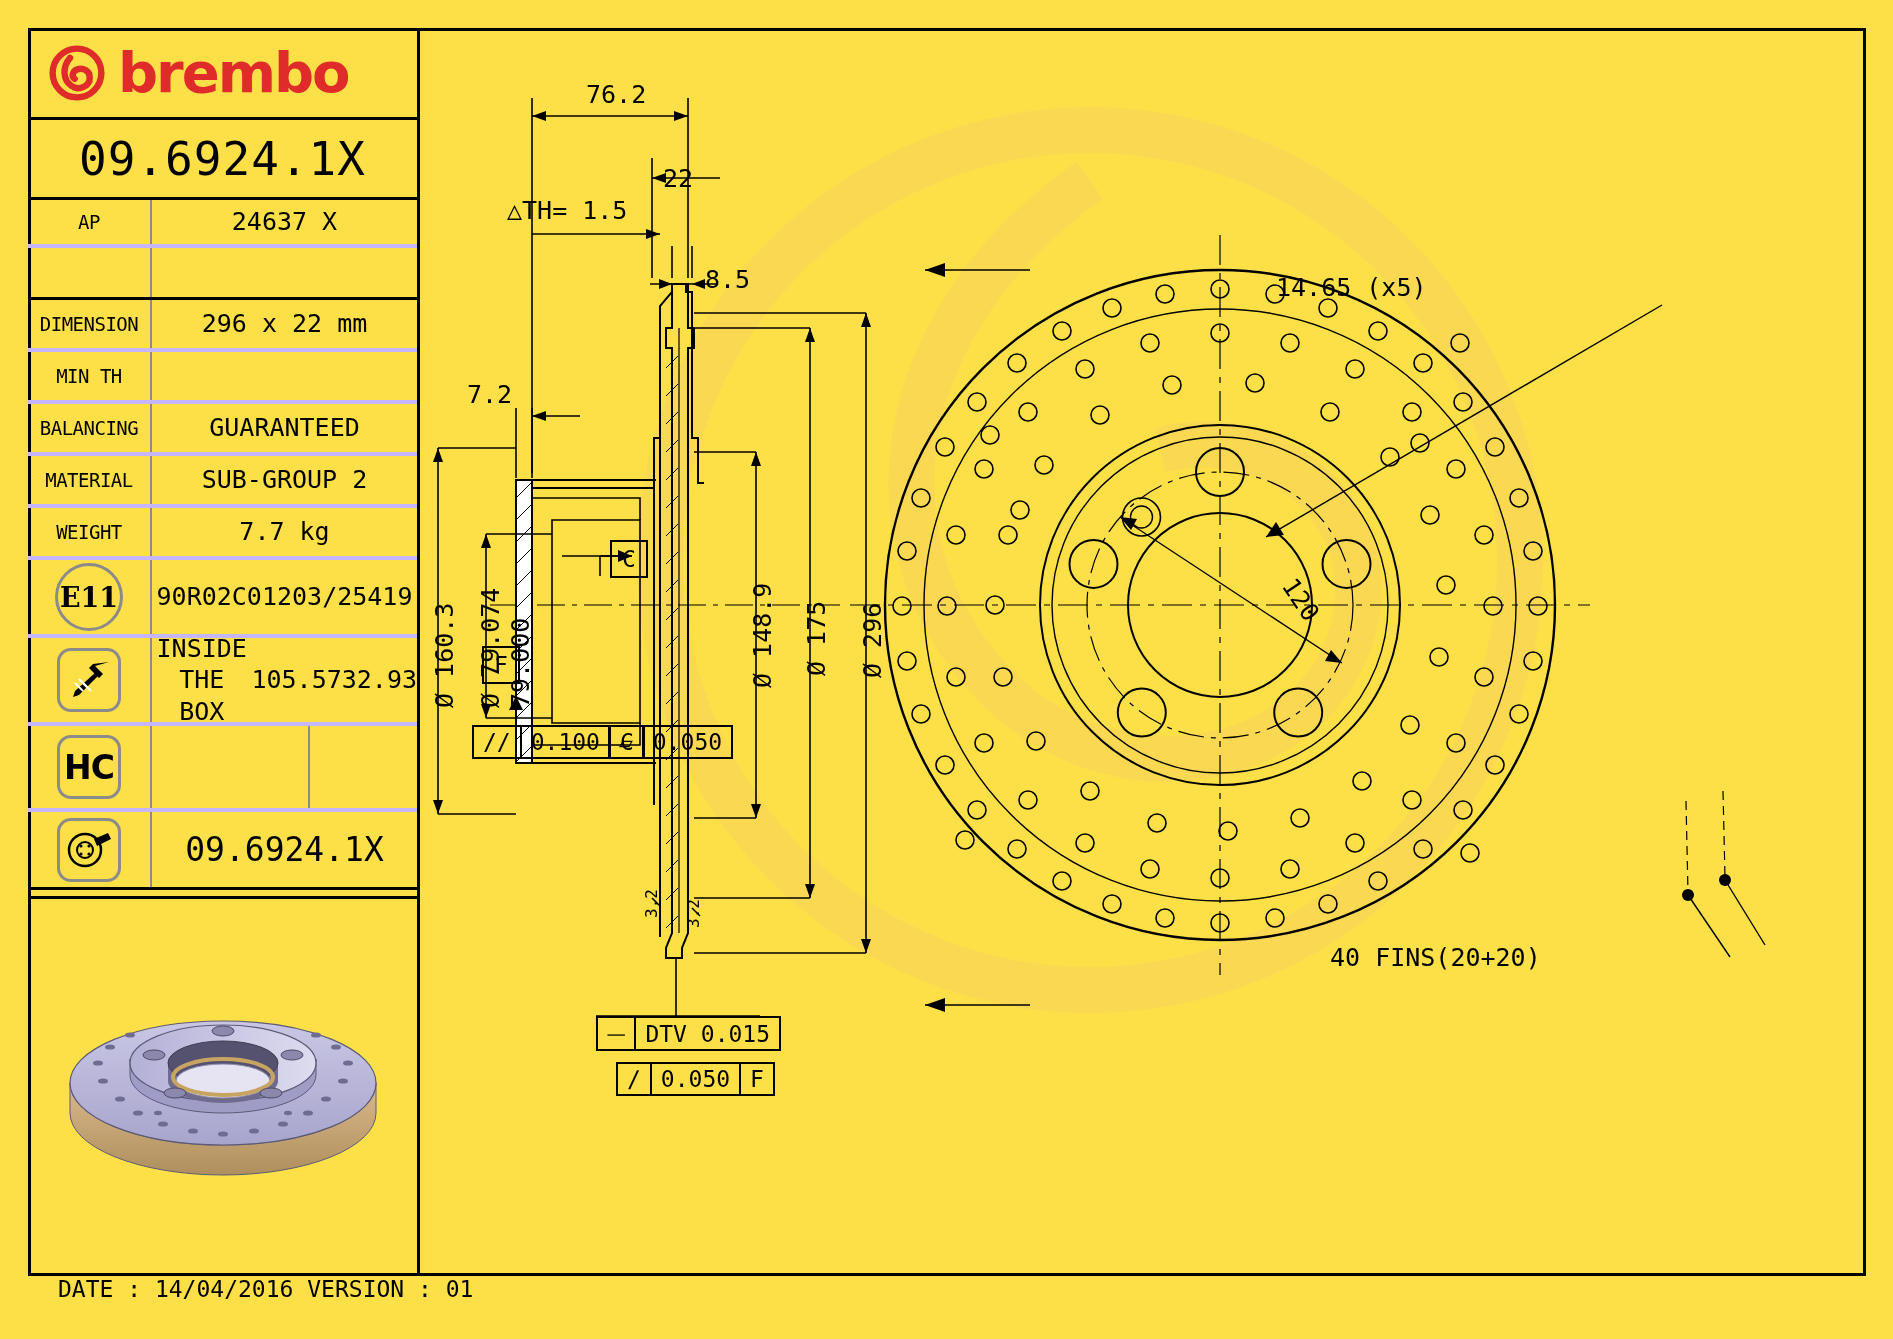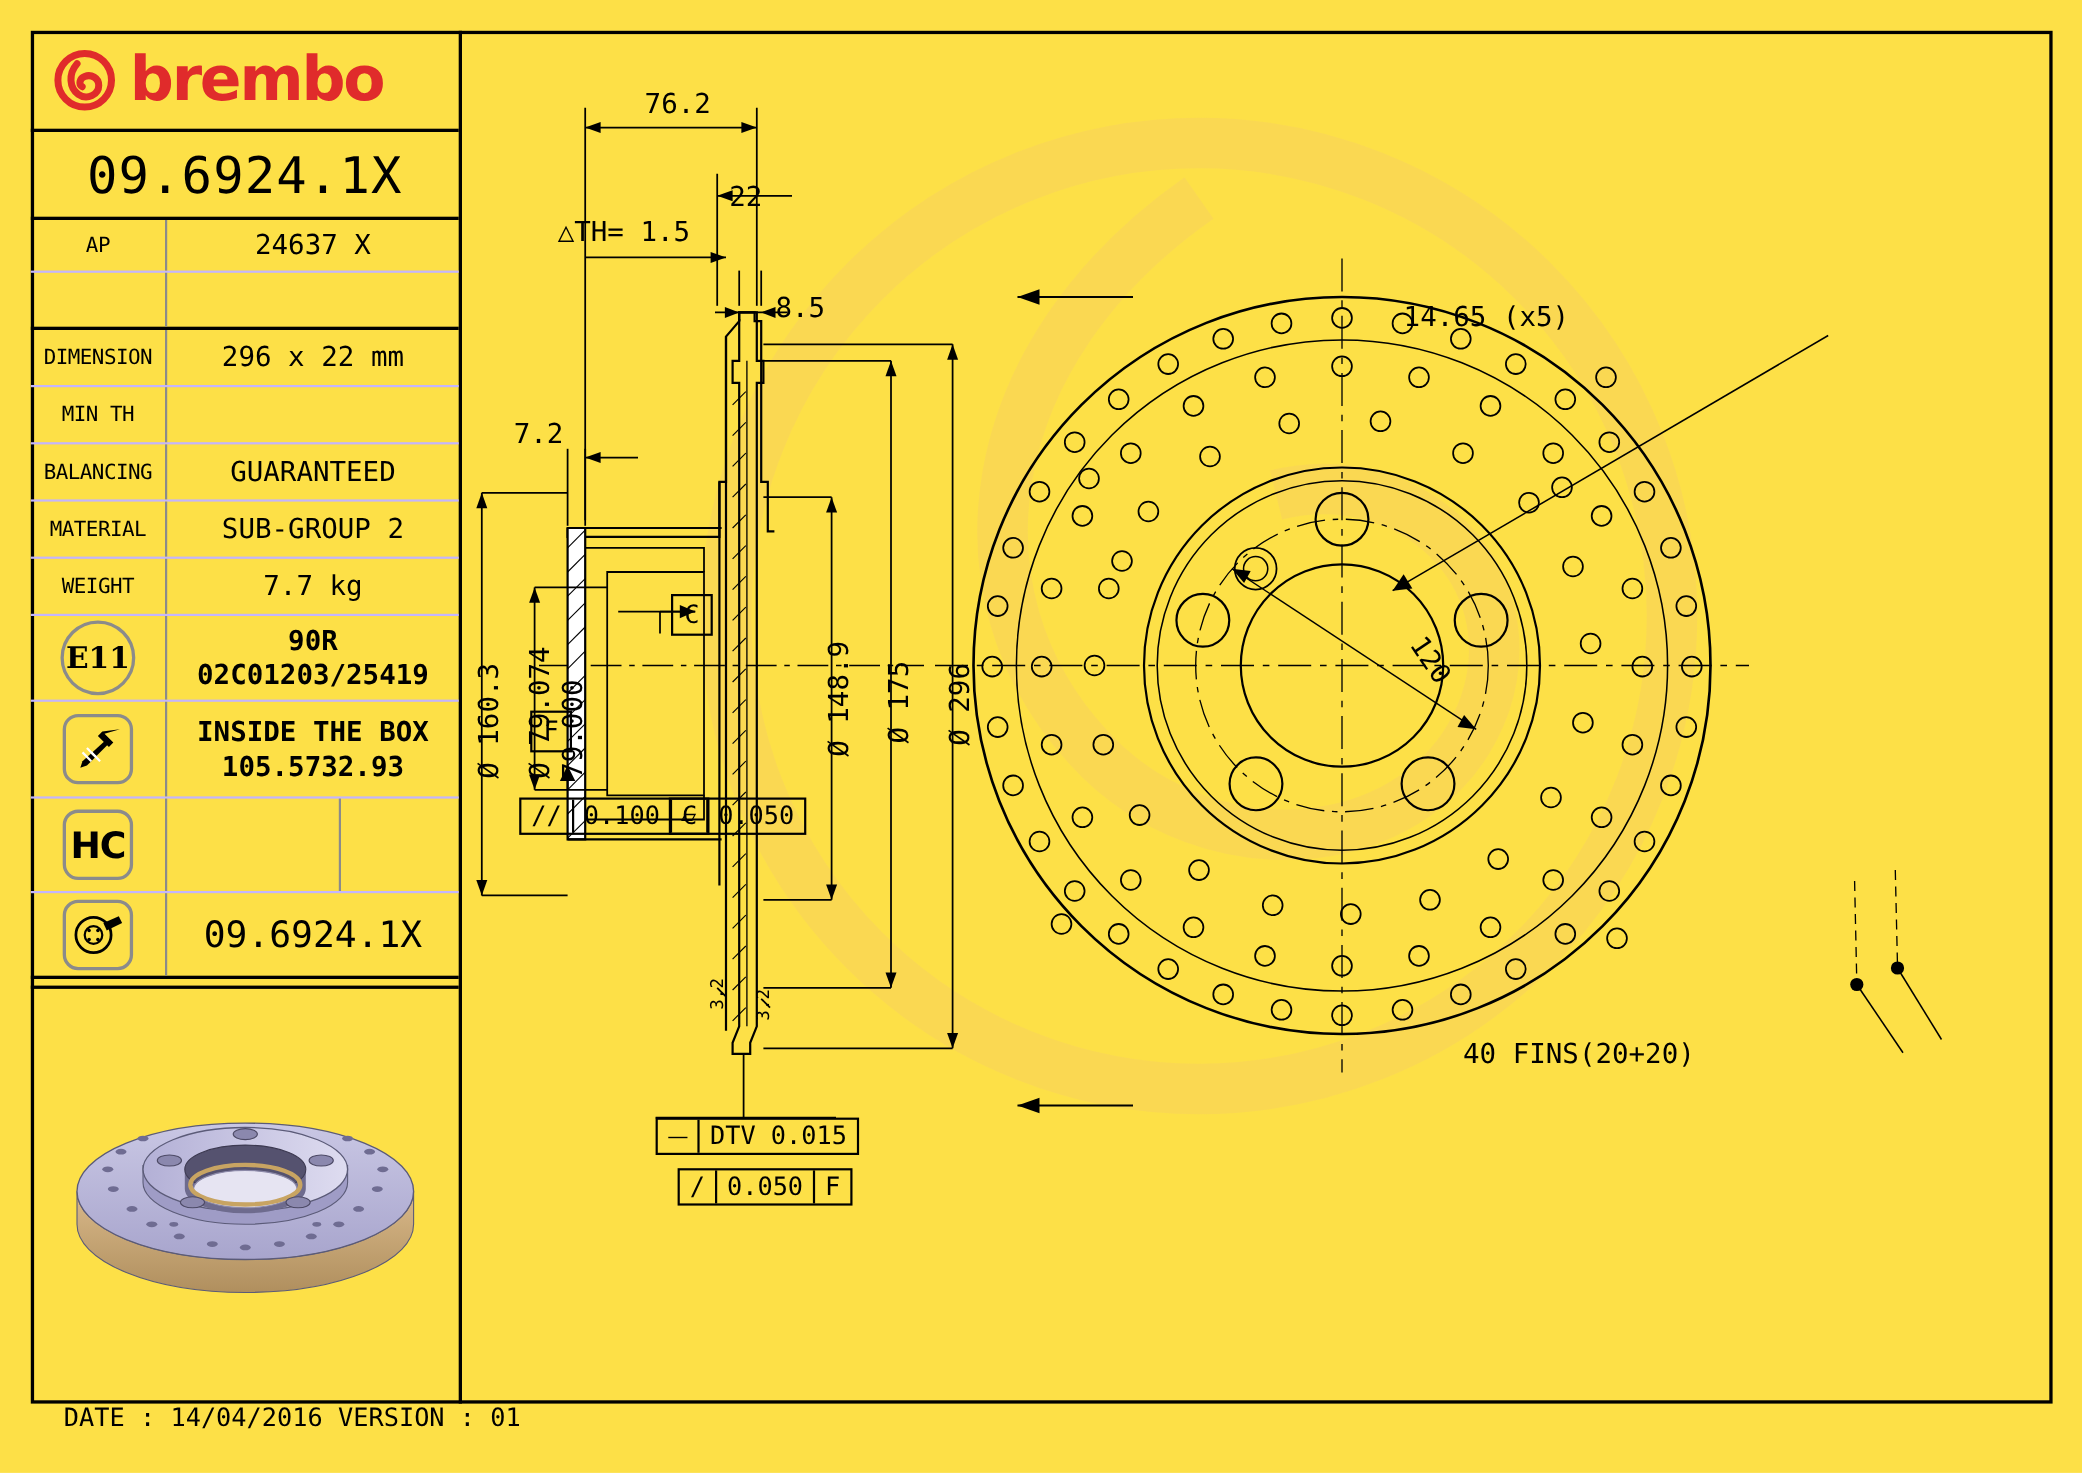--- a/index.html
+++ b/index.html
@@ -36,21 +36,21 @@
     position: absolute;
     left: 28px; top: 28px;
     width: 392px; height: 1248px;
     border-right: 3px solid #000;
     box-sizing: border-box;
     background: transparent;
     z-index: 3;
   }
   .row {
     display: flex;
-    border-bottom: 2px solid #c4b5fd;
+    border-bottom: 4px solid #c4b5fd;
     box-sizing: border-box;
     align-items: stretch;
   }
   .row.thick { border-bottom: 3px solid #000; }
   .cell-label {
     width: 124px;
     display: flex; align-items: center; justify-content: center;
     border-right: 2px solid #8b8b8b;
     box-sizing: border-box;
     font-size: 19px;
@@ -59,21 +59,21 @@
   }
   .cell-value {
     flex: 1;
     display: flex; align-items: center; justify-content: center;
     box-sizing: border-box;
     font-size: 25px;
     color: #000;
     text-align: center;
     line-height: 1.25;
   }
-  .cell-value.two-line { flex-direction: column; font-weight: bold; }
+  .cell-value.two-line { flex-direction: row; }
 
   
   #logo-row {
     height: 92px;
     display: flex; align-items: center;
     padding-left: 20px;
     border-bottom: 3px solid #000;
     box-sizing: border-box;
   }
   #logo-mark {

